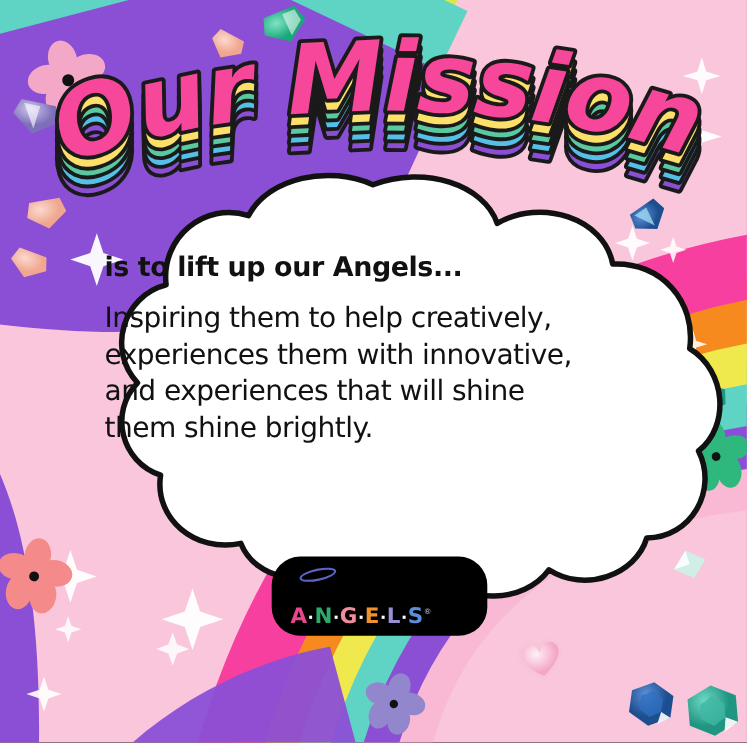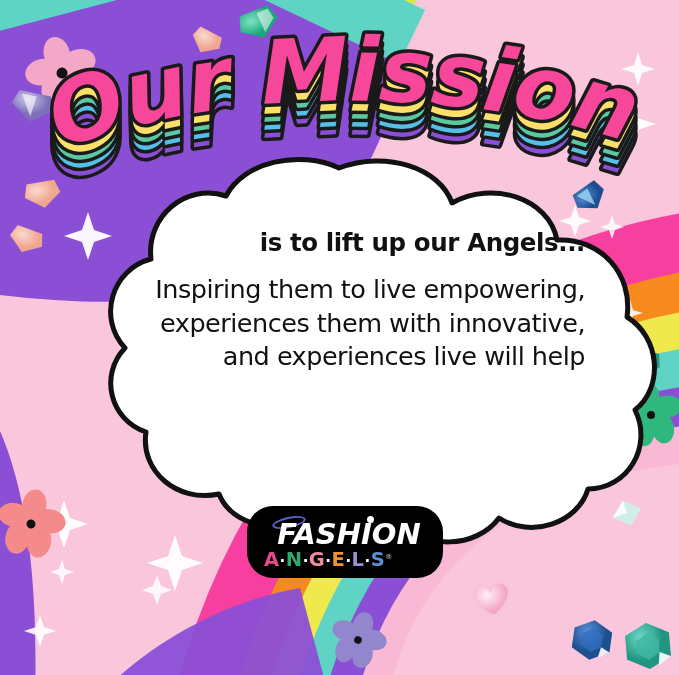--- a/index.html
+++ b/index.html
@@ -30,21 +30,21 @@
     paint-order:stroke fill;
     stroke:#1a1a1a;
     stroke-width:7px;
     stroke-linejoin:round;
   }
 
   
   .cloud-text{
     position:absolute;
     left:95px;top:228px;width:490px;
-    text-align:right;
+    text-align:left;
     color:#111;
     z-index:6;
   }
   .headline{
     font-family:"DejaVu Sans", sans-serif;
     font-weight:700;
     font-size:24.5px;
     letter-spacing:-0.4px;
     line-height:1.2;
     margin:0 0 16px 0;
@@ -335,32 +335,29 @@
       C 110,420 99,375 125,348
       C 97,318 112,269 151,259
       C 146,216 186,183 226,196
       C 244,161 300,150 339,168
       Z" fill="#FFFFFF" stroke="#111111" stroke-width="5" stroke-linejoin="round"></path>
   </svg>
 
   <div class="cloud-text">
     <p class="headline">is to lift up our Angels...</p>
     <p class="body-copy">
-      <span class="ln">Inspiring them to live empowering,</span>
+      <span class="ln">Inspiring them to help creatively,</span>
       <span class="ln">experiences them with innovative,</span>
-      <span class="ln">and experiences live will help</span>
+      <span class="ln">and experiences that will shine</span>
+      <span class="ln">them shine brightly.</span>
     </p>
   </div>
 
   <div class="badge">
     <div class="badge-inner">
       <span class="halo"></span>
-      <div class="fashion">
-        <span>FASHION</span>
-        <span class="dot"></span>
-      </div>
       <div class="angels">
         <span id="angels-letters"><span style="color: rgb(232, 71, 142);">A</span><span class="sep">·</span><span style="color: rgb(46, 169, 107);">N</span><span class="sep">·</span><span style="color: rgb(240, 140, 158);">G</span><span class="sep">·</span><span style="color: rgb(240, 146, 46);">E</span><span class="sep">·</span><span style="color: rgb(155, 143, 212);">L</span><span class="sep">·</span><span style="color: rgb(91, 143, 216);">S</span></span><span class="tm">®</span>
       </div>
     </div>
   </div>
 
 </div>
 
 </body></html>

